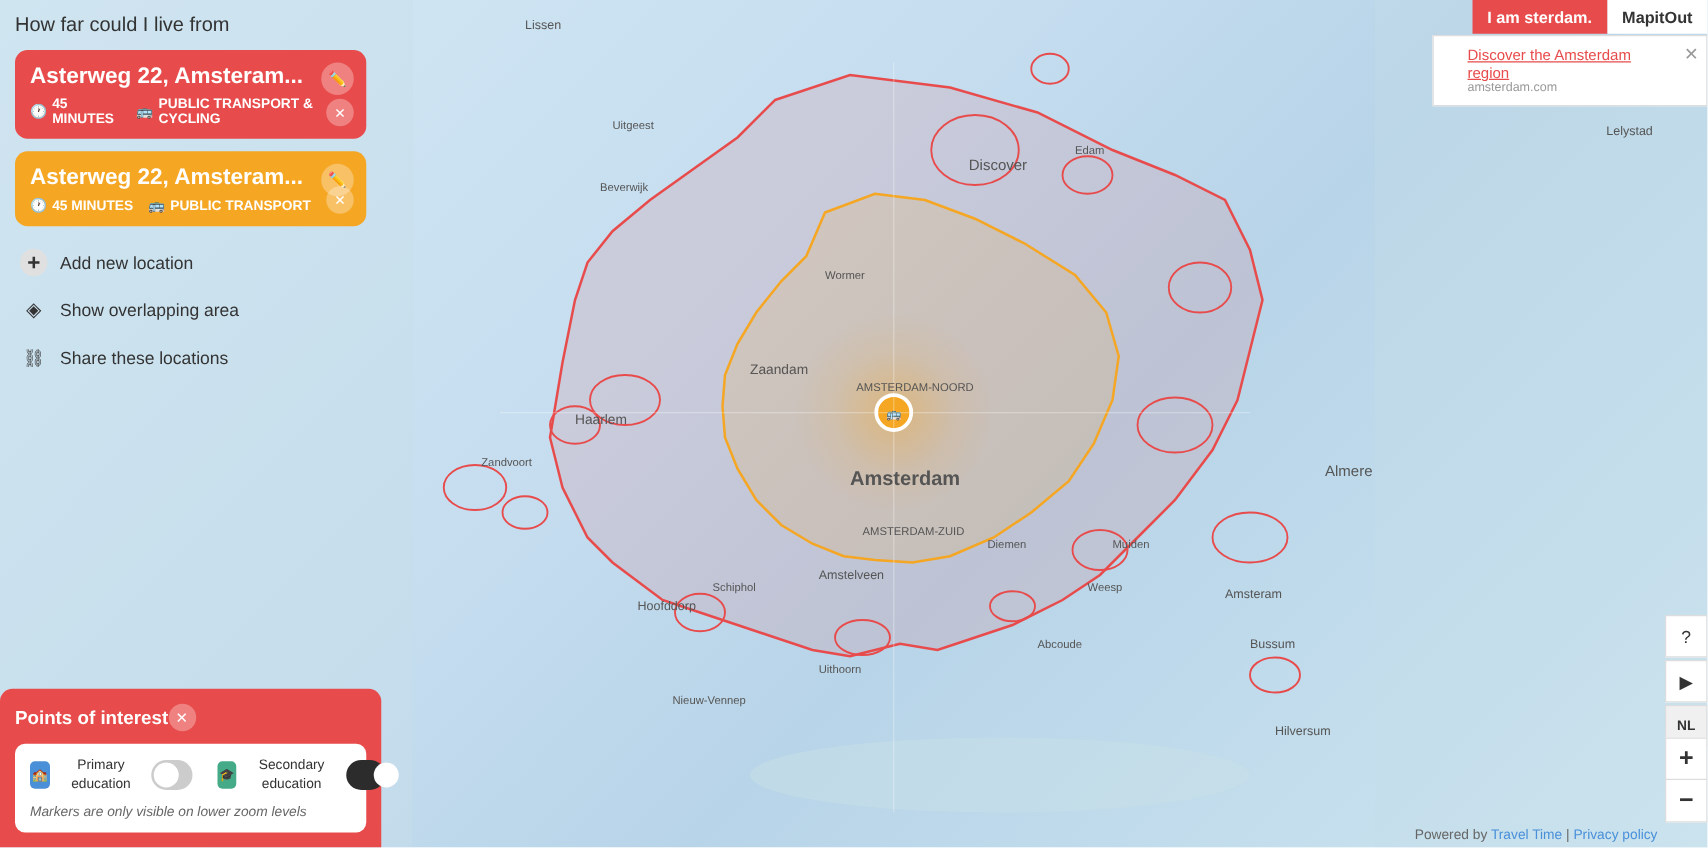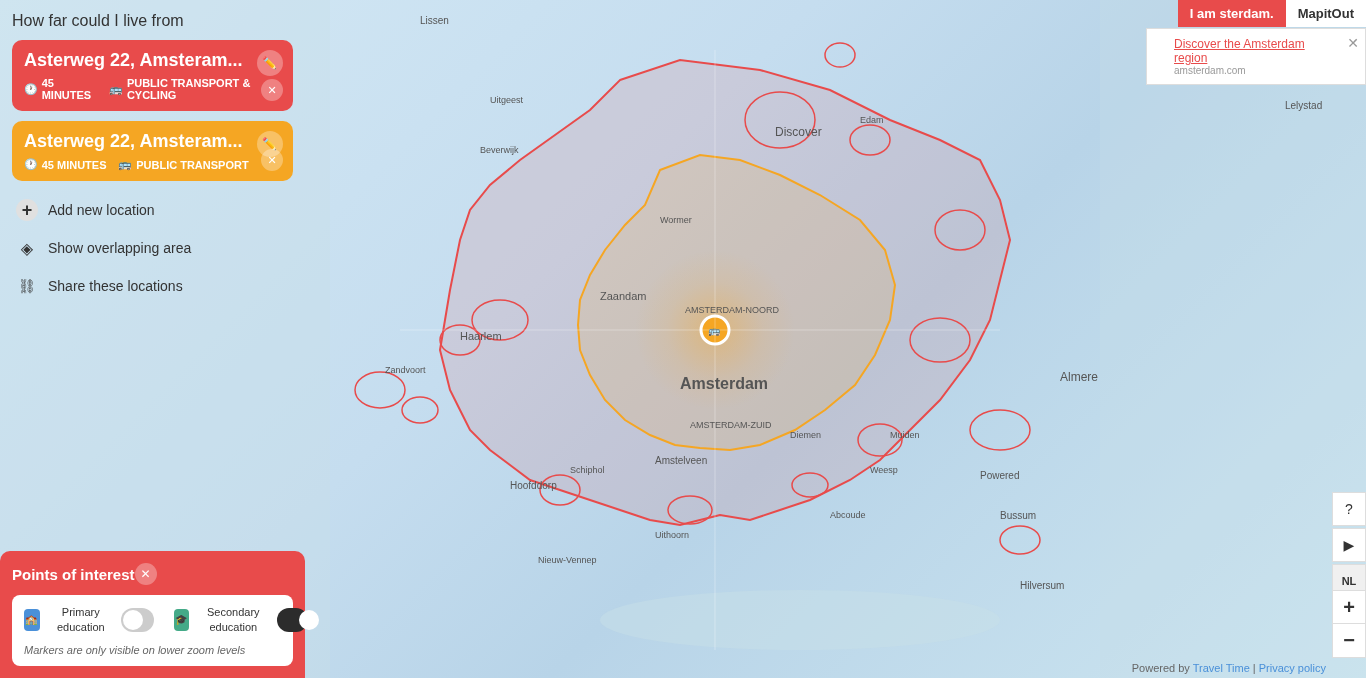--- a/index.html
+++ b/index.html
@@ -422,21 +422,21 @@
 
     <div id="map-labels">
         <div class="map-label" style="left: 680px; top: 375px; font-size: 16px; font-weight: bold;">Amsterdam</div>
         <div class="map-label" style="left: 775px; top: 125px; font-size: 12px;">Discover</div>
         <div class="map-label" style="left: 600px; top: 290px; font-size: 11px;">Zaandam</div>
         <div class="map-label" style="left: 1060px; top: 370px; font-size: 12px;">Almere</div>
         <div class="map-label" style="left: 460px; top: 330px; font-size: 11px;">Haarlem</div>
         <div class="map-label" style="left: 655px; top: 455px; font-size: 10px;">Amstelveen</div>
         <div class="map-label" style="left: 510px; top: 480px; font-size: 10px;">Hoofddorp</div>
         <div class="map-label" style="left: 420px; top: 15px; font-size: 10px;">Lissen</div>
-        <div class="map-label" style="left: 980px; top: 470px; font-size: 10px;">Powered</div>
+        <div class="map-label" style="left: 980px; top: 470px; font-size: 10px;">Amsteram</div>
         <div class="map-label" style="left: 1020px; top: 580px; font-size: 10px;">Hilversum</div>
         <div class="map-label" style="left: 1000px; top: 510px; font-size: 10px;">Bussum</div>
         <div class="map-label" style="left: 890px; top: 430px; font-size: 9px;">Muiden</div>
         <div class="map-label" style="left: 790px; top: 430px; font-size: 9px;">Diemen</div>
         <div class="map-label" style="left: 570px; top: 465px; font-size: 9px;">Schiphol</div>
         <div class="map-label" style="left: 480px; top: 145px; font-size: 9px;">Beverwijk</div>
         <div class="map-label" style="left: 490px; top: 95px; font-size: 9px;">Uitgeest</div>
         <div class="map-label" style="left: 660px; top: 215px; font-size: 9px;">Wormer</div>
         <div class="map-label" style="left: 860px; top: 115px; font-size: 9px;">Edam</div>
         <div class="map-label" style="left: 870px; top: 465px; font-size: 9px;">Weesp</div>

